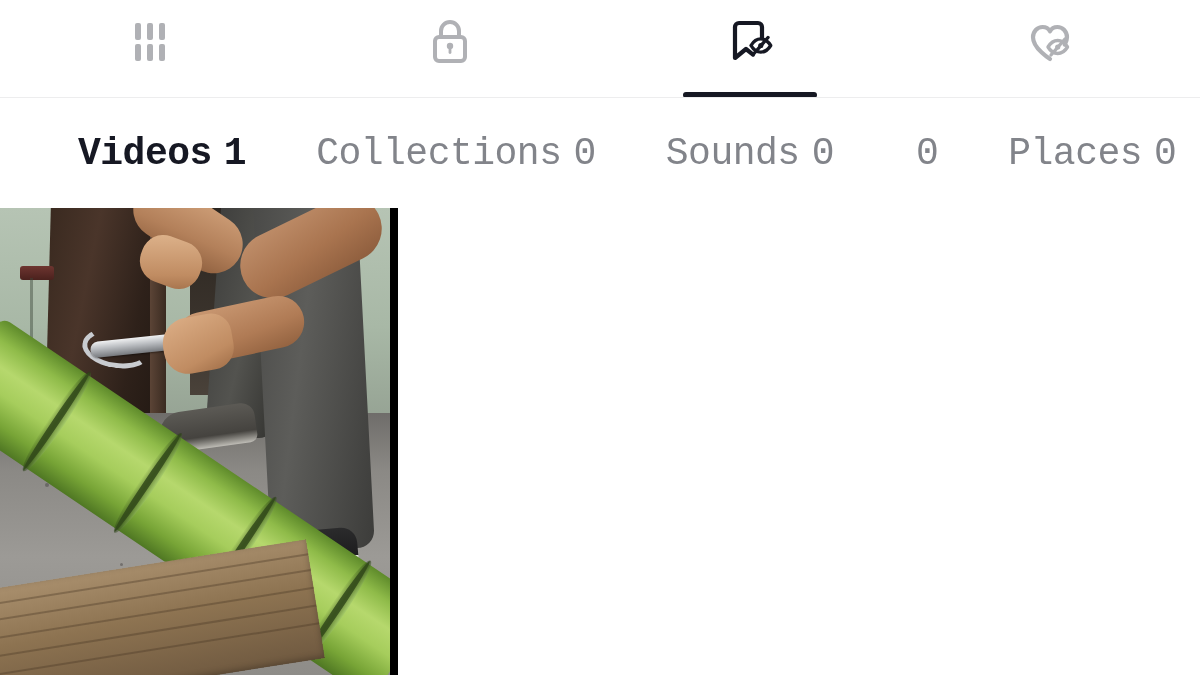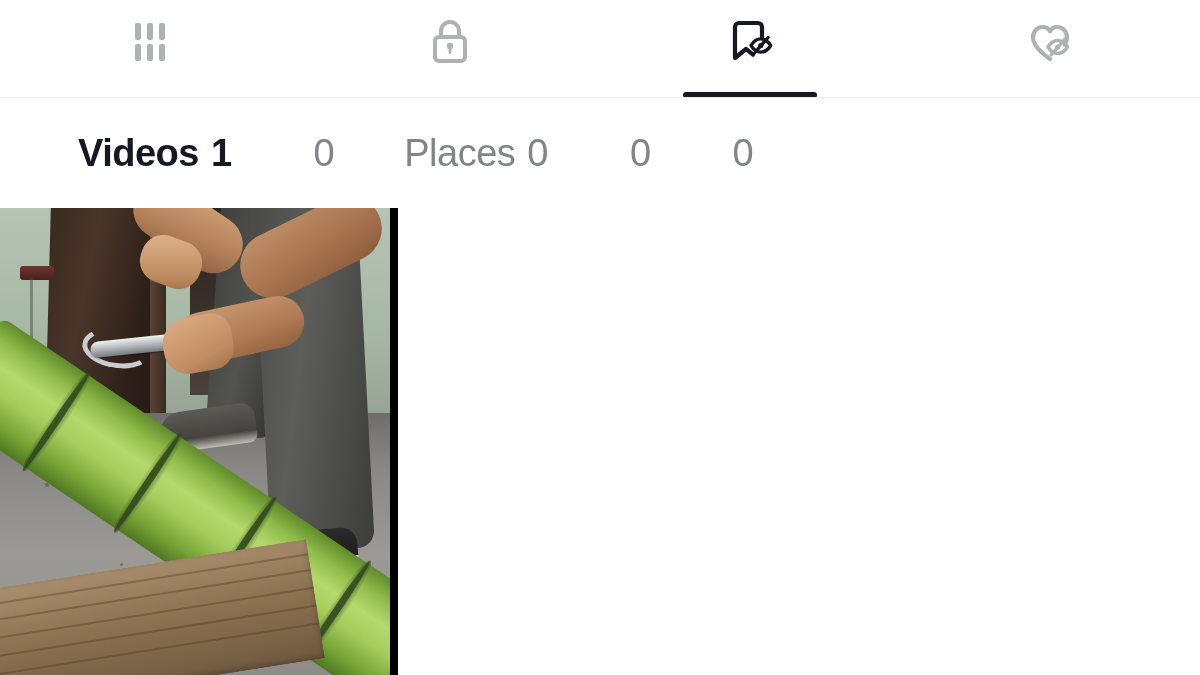--- a/index.html
+++ b/index.html
@@ -93,21 +93,21 @@
     letter-spacing: -0.5px;
     color: #82848a;
     margin-right: 70px;
     cursor: pointer;
     display: inline-flex;
     align-items: baseline;
     flex: 0 0 auto;
     background: transparent;
     border: 0;
     padding: 0;
-    font-family: Liberation Sans, sans-serif;
+    font-family: Liberation Mono, monospace;
   }
   .subtab .count { margin-left: 12px; }
   .subtab.active {
     color: #161823;
     font-weight: bold;
   }
 
   
   .content {
     flex: 1 1 auto;
@@ -396,33 +396,35 @@
   </div>
 
   <div class="subtabs">
 
     <button class="subtab active">
       <span>Videos</span>
       <span class="count">1</span>
     </button>
 
     <button class="subtab">
+      <span>Collections</span>
+      <span class="count">0</span>
+    </button>
+
+    <button class="subtab">
+      <span>Sounds</span>
+      <span class="count">0</span>
+    </button>
+
+    <button class="subtab">
       <span class="count">0</span>
     </button>
 
     <button class="subtab">
       <span>Places</span>
-      <span class="count">0</span>
-    </button>
-
-    <button class="subtab">
-      <span class="count">0</span>
-    </button>
-
-    <button class="subtab">
       <span class="count">0</span>
     </button>
   </div>
 
   <div class="content">
     <div class="thumb-grid">
 
       <div class="video-card">
         <div class="video-still">
 

